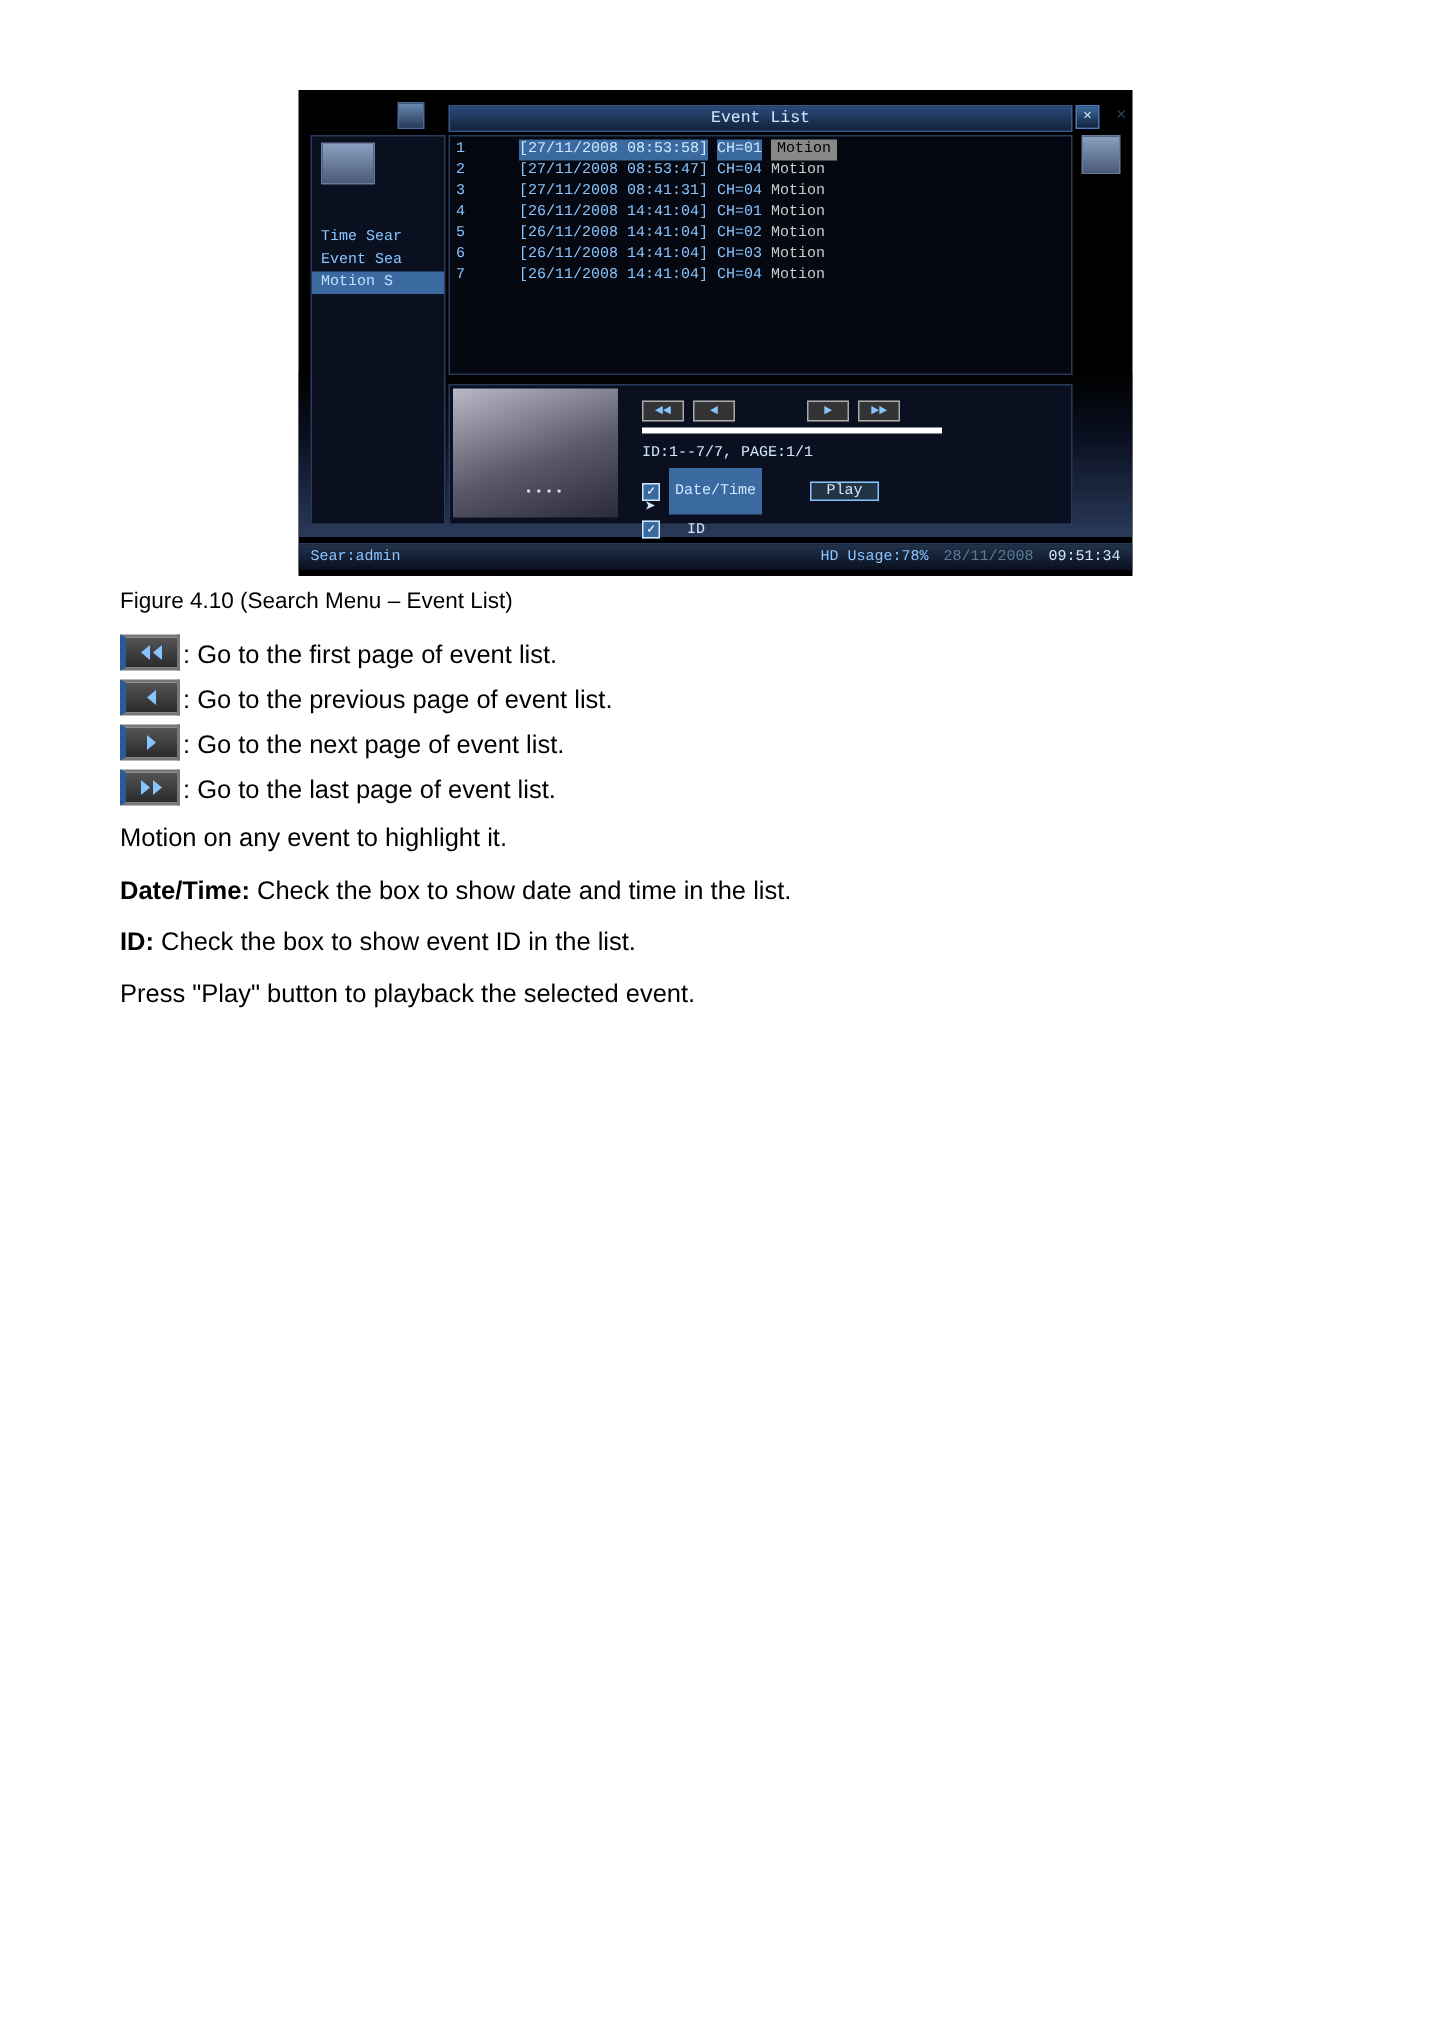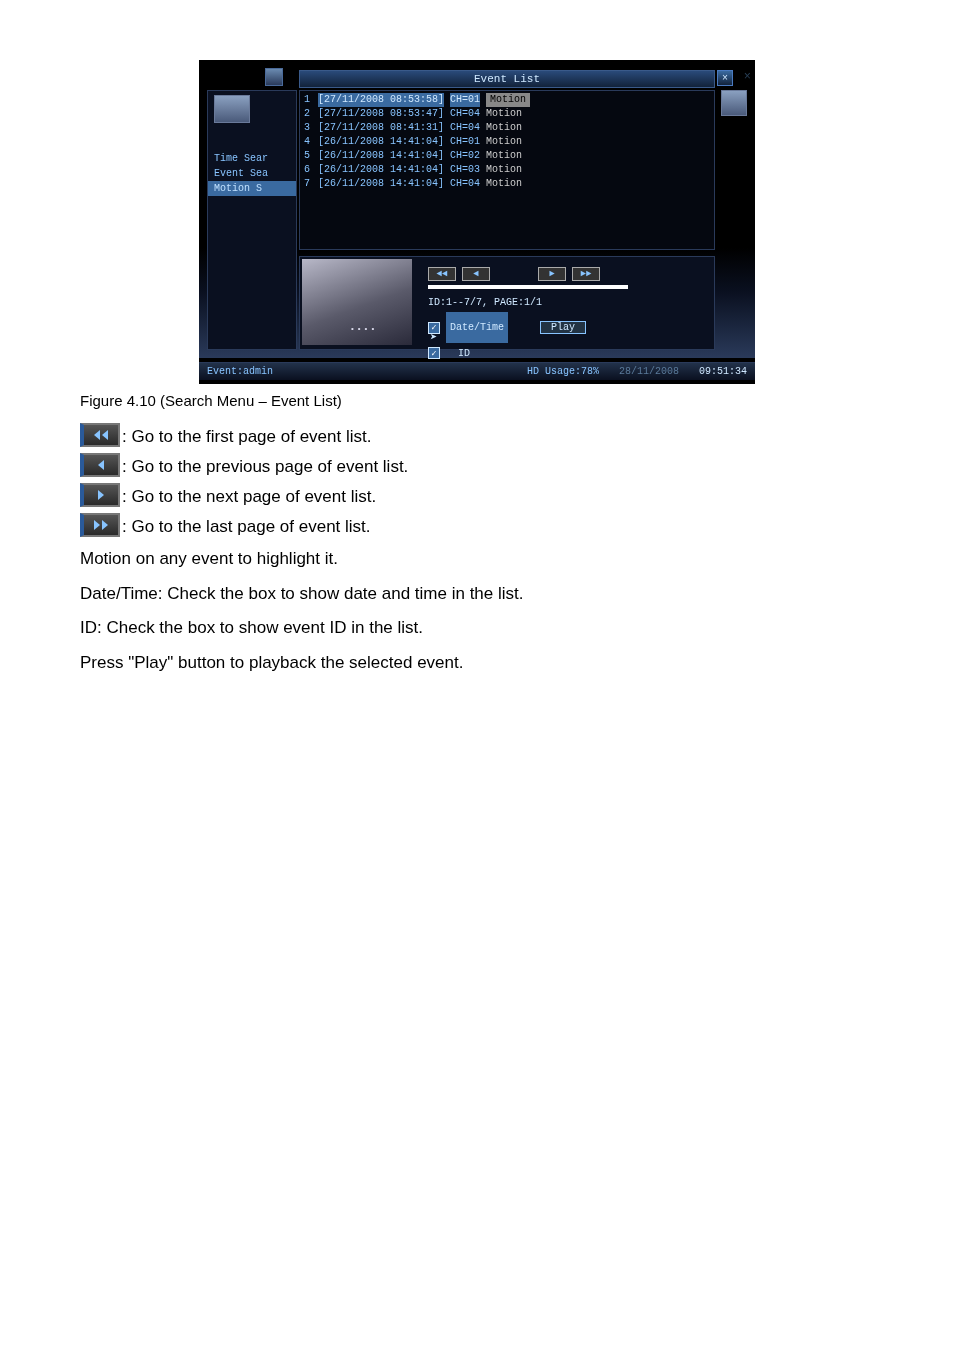--- a/index.html
+++ b/index.html
@@ -110,21 +110,21 @@
       padding: 2px 4px;
     }
     .row {
       display:flex; gap: 6px; align-items:center;
       font-size:10px; line-height: 14px;
       color:#88c4ff;
     }
     .row.sel .dt, .row.sel .ch { background:#3a6aa0; color:#cfe8ff; }
     .row.sel .type { background:#888; color:#000; padding:0 4px; }
     .row .num { width: 8px; }
-    .row .dt { white-space:nowrap; }
+    .row .dt { white-space:nowrap;margin-left:28px; }
     .row .ch { white-space:nowrap; }
     .row .type { color:#ccc; }
     
     .lower {
       position: absolute;
       left: 100px; right: 40px; top: 196px; height: 94px;
       border: 1px solid #2a3a5a;
       background: #0a1020;
     }
     .thumb {
@@ -165,21 +165,21 @@
       position:absolute; left:130px; bottom:4px; color:#cfe8ff; font-size:12px;
     }
     
     .status {
       position:absolute; left:0; right:0; bottom:4px; height:18px;
       background: linear-gradient(#22324a,#0a1020);
       border-top:1px solid #2a3a5a;
       display:flex; align-items:center; justify-content:space-between;
       color:#88c4ff; font-size:10px; padding: 0 8px;
     }
-    .status .r { display:flex; gap:20px; }
+    .status .r { display:flex; gap:10px; }
     .status .datetxt { color:#5a7a9a; }
     .status .timetxt { color:#cfe8ff; }
 
     
     .caption {
       font-size:15px;
       margin: 6px 0 14px 0;
     }
     
     .desc-line {
@@ -195,21 +195,21 @@
       margin-right: 2px;
       display:flex; align-items:center; justify-content:center;
     }
     .icon-btn .tri-ll { width:0;height:0;border-top:5px solid transparent;border-bottom:5px solid transparent;border-right:6px solid #88c4ff; margin:0 1px; }
     .icon-btn .tri-rr { width:0;height:0;border-top:5px solid transparent;border-bottom:5px solid transparent;border-left:6px solid #88c4ff; margin:0 1px; }
     .para {
       font-size:17px;
       margin: 10px 0;
       line-height: 1.45;
     }
-    .bold { font-weight: normal; }
+    .bold { font-weight: bold; }
   </style>
 </head>
 <body>
 <div class="page">
 
   <div class="screenshot-wrap">
     <div class="screenshot">
       <div class="bg-grad"></div>
 
       <div class="titlebar">
@@ -311,21 +311,21 @@
             <div class="chk">
                 <span>✓</span>
               </div>
             <span style="color:#cfe8ff;margin-left:12px;">ID</span>
           </div>
         </div>
         <div class="cursor-arrow">➤</div>
       </div>
 
       <div class="status">
-        <span>Event:admin</span>
+        <span>Sear:admin</span>
         <div class="r">
           <span>HD Usage:78%</span>
           <span class="datetxt">28/11/2008</span>
           <span class="timetxt">09:51:34</span>
         </div>
       </div>
 
     </div>
   </div>
 

